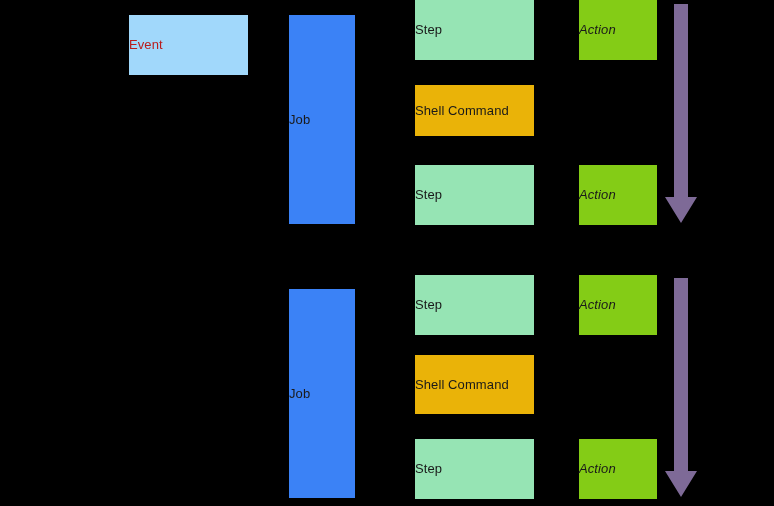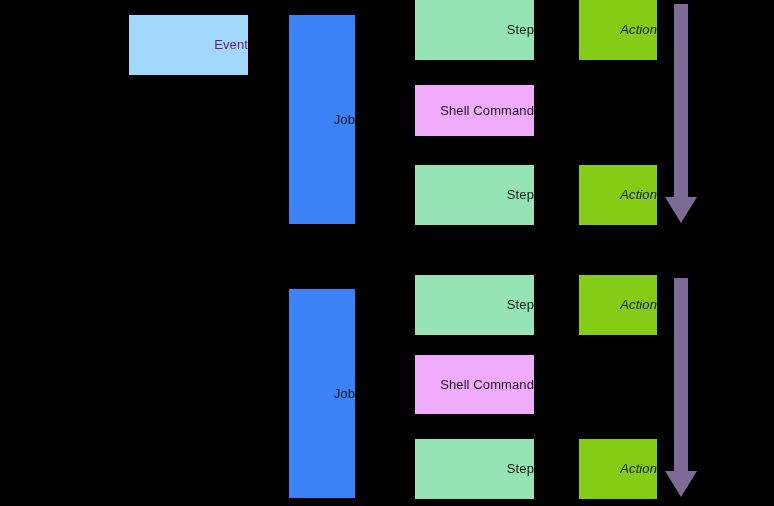--- a/index.html
+++ b/index.html
@@ -14,47 +14,47 @@
     height: 506px;
     background: #000000;
     overflow: hidden;
     font-family: "Liberation Sans", "DejaVu Sans", sans-serif;
   }
   .node {
     position: absolute;
     box-sizing: border-box;
     display: flex;
     align-items: center;
-    justify-content: flex-end;
+    justify-content: flex-start;
     color: #1a1a1a;
     font-size: 13px;
     line-height: 1.2;
     text-align: center;
     letter-spacing: 0.1px;
     white-space: nowrap;
     user-select: none;
   }
   .node-event   { background: #A1D8FB; }
   .node-job     { background: #3b82f6; }
   .node-step    { background: #96E4B4; }
-  .node-shell   { background: #f0abfc; padding-left: 40px; }
+  .node-shell   { background: #eab308; }
   .node-action  { background: #84cc16; font-style: italic; }
 
   .arrow {
     position: absolute;
     overflow: visible;
   }
   .arrow svg { display: block; }
 </style>
 </head>
 <body>
 
 <div id="canvas" style="background: rgb(0, 0, 0);">
 
-<div class="node node-event" style="left: 129px; top: 15px; width: 119px; height: 60px; color: #701a75;">
+<div class="node node-event" style="left: 129px; top: 15px; width: 119px; height: 60px; color: #b91c1c;">
       <span>Event</span>
     </div>
     <div class="node node-job" style="left: 289px; top: 15px; width: 66px; height: 209px; color: rgb(26, 26, 26);">
       <span>Job</span>
     </div>
     <div class="node node-step" style="left: 415px; top: 0px; width: 119px; height: 60px; color: rgb(26, 26, 26);">
       <span>Step</span>
     </div>
     <div class="node node-action" style="left: 579px; top: 0px; width: 78px; height: 60px; color: rgb(26, 26, 26);">
       <span>Action</span>

